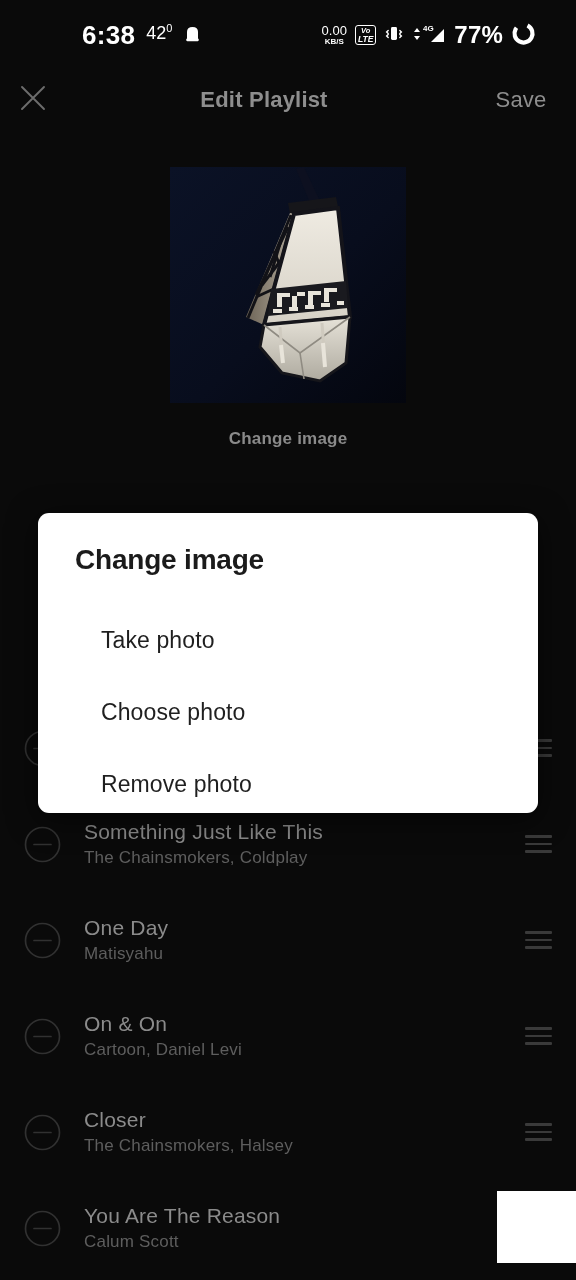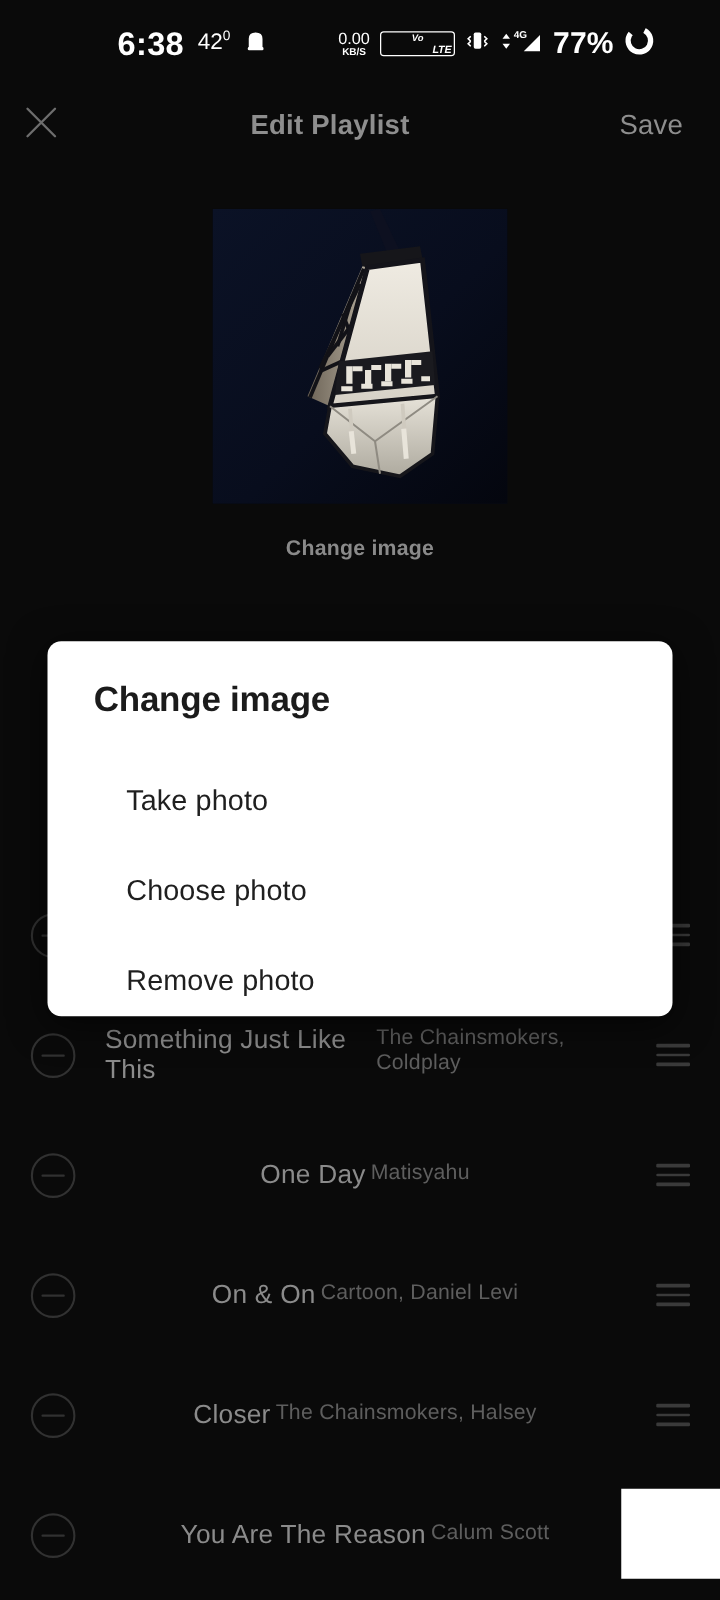--- a/index.html
+++ b/index.html
@@ -8,38 +8,38 @@
     background:#0a0a0a;
     font-family:"Liberation Sans", sans-serif;
     overflow:hidden;
   }
   #screen { position:relative; width:576px; height:1280px; background:#0a0a0a; }
 
   
   .statusbar {
     position:absolute; top:0; left:0; width:576px; height:70px;
     display:flex; align-items:center; justify-content:space-between;
-    padding:0 32px; color:#fff;
+    padding:0 20px; color:#fff;
   }
   .sb-left { display:flex; align-items:center; gap:11px; padding-left:62px; }
   .sb-time { font-size:26px; font-weight:bold; letter-spacing:.3px; }
   .sb-temp { font-size:18px; font-weight:500; position:relative; top:-2px; }
   .sb-temp sup { font-size:11px; }
   .weather-icon { display:block; }
   .sb-right { display:flex; align-items:center; gap:8px; padding-right:20px; }
   .kbs { display:flex; flex-direction:column; align-items:center; line-height:1;}
   .kbs .kb-num { font-size:13px; font-weight:500; }
   .kbs .kb-unit { font-size:8px; font-weight:bold; margin-top:1px; }
   .volte {
     border:1.8px solid #fff; border-radius:3px; padding:1px 2px;
     display:flex; flex-direction:column; align-items:center;
     line-height:1; font-weight:bold;font-style:italic;
   }
   .volte .v1 { font-size:7.5px; }
-  .volte .v2 { font-size:8.5px;margin-left:39px; }
+  .volte .v2 { font-size:8.5px; }
   .sb-pct { font-size:24px; font-weight:bold; letter-spacing:.2px; }
 
   
   .header {
     position:absolute; top:70px; left:0; width:576px; height:60px;
     display:flex; align-items:center;
   }
   .close-btn { width:58px; height:60px; display:flex; align-items:center; justify-content:center; margin-left:4px;}
   .header-title {
     flex:1; text-align:center; font-size:22px; font-weight:bold;
@@ -61,21 +61,21 @@
     position:absolute; top:429px; left:0; width:576px; text-align:center;
     font-size:17px; font-weight:bold; color:#8a8a8a; letter-spacing:.2px;
   }
 
   
   .song-list { position:absolute; top:700px; left:0; width:576px; }
   .song-row {
     position:relative; height:96px; display:flex; align-items:center;
   }
   .minus-icon { width:84px; display:flex; align-items:center; justify-content:center; }
-  .song-text { flex:1; display:flex; flex-direction:row; justify-content:center; gap:4px;}
+  .song-text { flex:1; display:flex; flex-direction:column; justify-content:center; gap:4px;}
   .song-title { font-size:21px; color:#8b8b8b; letter-spacing:.2px; }
   .song-artist { font-size:17px; color:#5e5e5e; letter-spacing:.2px; }
   .drag-handle { width:76px; display:flex; flex-direction:column; align-items:center; gap:5px; }
   .drag-handle i { display:block; width:27px; height:2.5px; background:#3a3a3a; border-radius:1px; }
   .dialog {
     position:absolute; top:513px; left:38px; width:500px; height:300px;
     background:#fff; border-radius:11px;
     box-shadow:0 6px 30px rgba(0,0,0,.6);
     padding:33px 0 0 0;
   }

